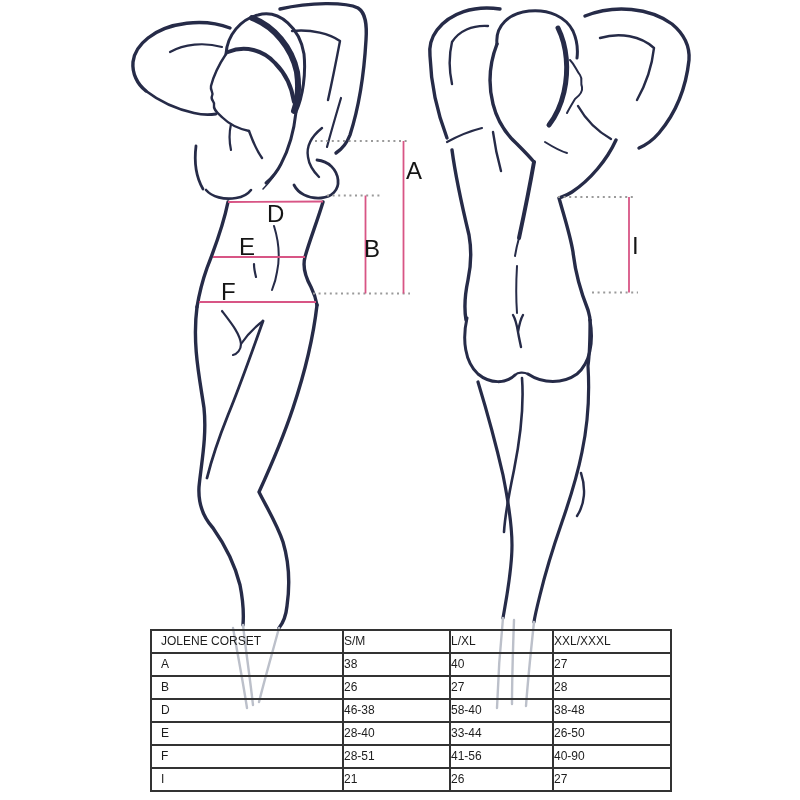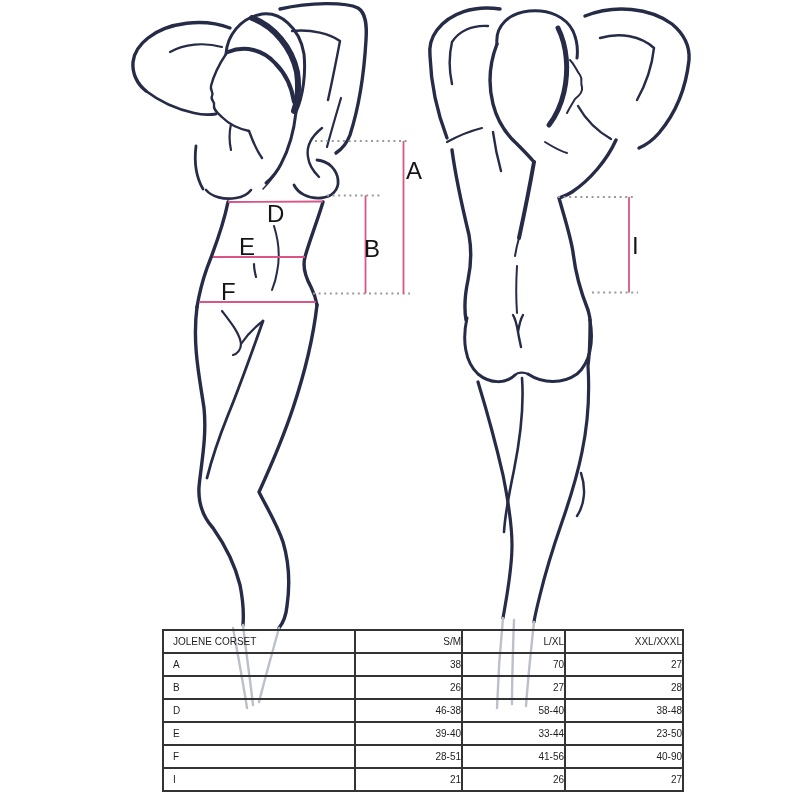--- a/index.html
+++ b/index.html
@@ -7,26 +7,26 @@
     position:relative;width:800px;height:800px;background:#ffffff;
     font-family:"Liberation Sans",sans-serif;overflow:hidden;
   }
   svg.art{position:absolute;left:0;top:0;z-index:1;}
   .line-art{stroke:#262b48;fill:none;stroke-linecap:round;stroke-linejoin:round;}
   .faint{stroke:#bcc0ca;fill:none;stroke-linecap:round;}
   .pink{stroke:#d85585;stroke-width:1.8;fill:none;}
   .dots{stroke:#9a9a9a;stroke-width:1.8;stroke-dasharray:2 3.6;fill:none;}
   .measure-label{font-family:"Liberation Sans",sans-serif;font-size:24px;fill:#151515;}
   .size-table{
-    position:absolute;left:162px;top:629px;width:520px;z-index:2;
+    position:absolute;left:150px;top:629px;width:520px;z-index:2;
     border-collapse:collapse;table-layout:fixed;color:#1d1d1d;
-    font-size:10px;background:transparent;padding-left:32px;
+    font-size:12px;background:transparent;padding-left:32px;
   }
   .size-table td{
-    border:2px solid #333333;height:21px;text-align:right;
+    border:2px solid #333333;height:21px;text-align:left;
     padding:0;line-height:21px;overflow:hidden;white-space:nowrap;
   }
   .size-table td.c-label{text-align:left;padding-left:9px;}
 </style>
 </head>
 <body>
 
 <div class="stage">
 
   <svg class="art" width="800" height="800" viewBox="0 0 800 800">
@@ -162,40 +162,40 @@
       <tr>
         <td class="c-label">JOLENE CORSET</td>
         <td>S/M</td>
         <td>L/XL</td>
         <td>XXL/XXXL</td>
       </tr>
 
     <tr>
           <td class="c-label">A</td>
           <td>38</td>
-          <td>70</td>
+          <td>40</td>
           <td>27</td>
         </tr>
         <tr>
           <td class="c-label">B</td>
           <td>26</td>
           <td>27</td>
           <td>28</td>
         </tr>
         <tr>
           <td class="c-label">D</td>
           <td>46-38</td>
           <td>58-40</td>
           <td>38-48</td>
         </tr>
         <tr>
           <td class="c-label">E</td>
-          <td>39-40</td>
+          <td>28-40</td>
           <td>33-44</td>
-          <td>23-50</td>
+          <td>26-50</td>
         </tr>
         <tr>
           <td class="c-label">F</td>
           <td>28-51</td>
           <td>41-56</td>
           <td>40-90</td>
         </tr>
         <tr>
           <td class="c-label">I</td>
           <td>21</td>

